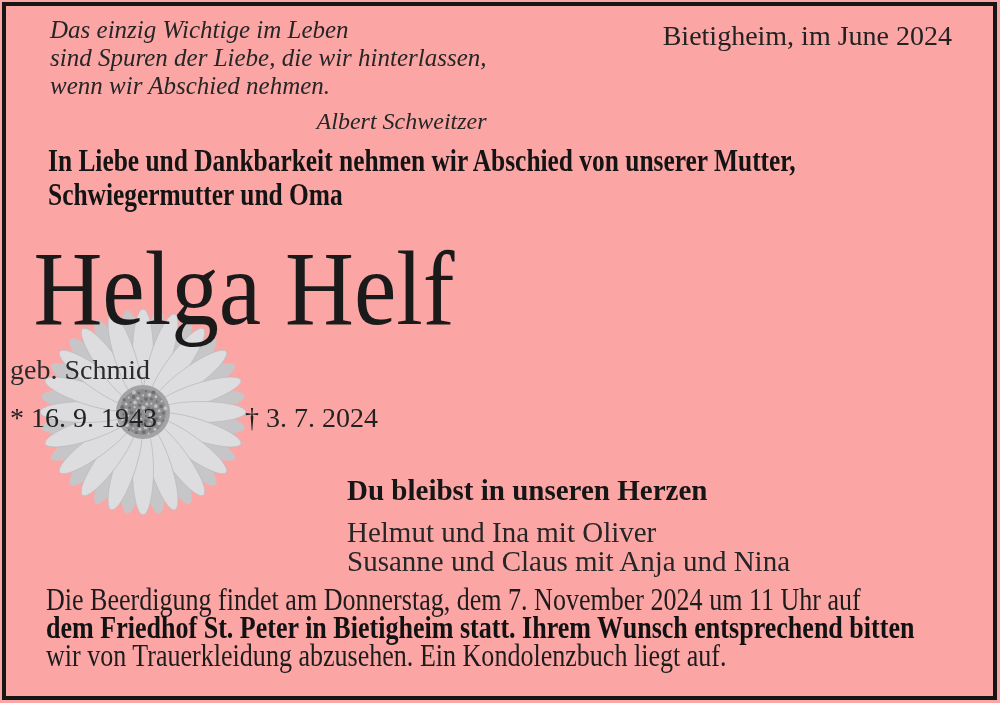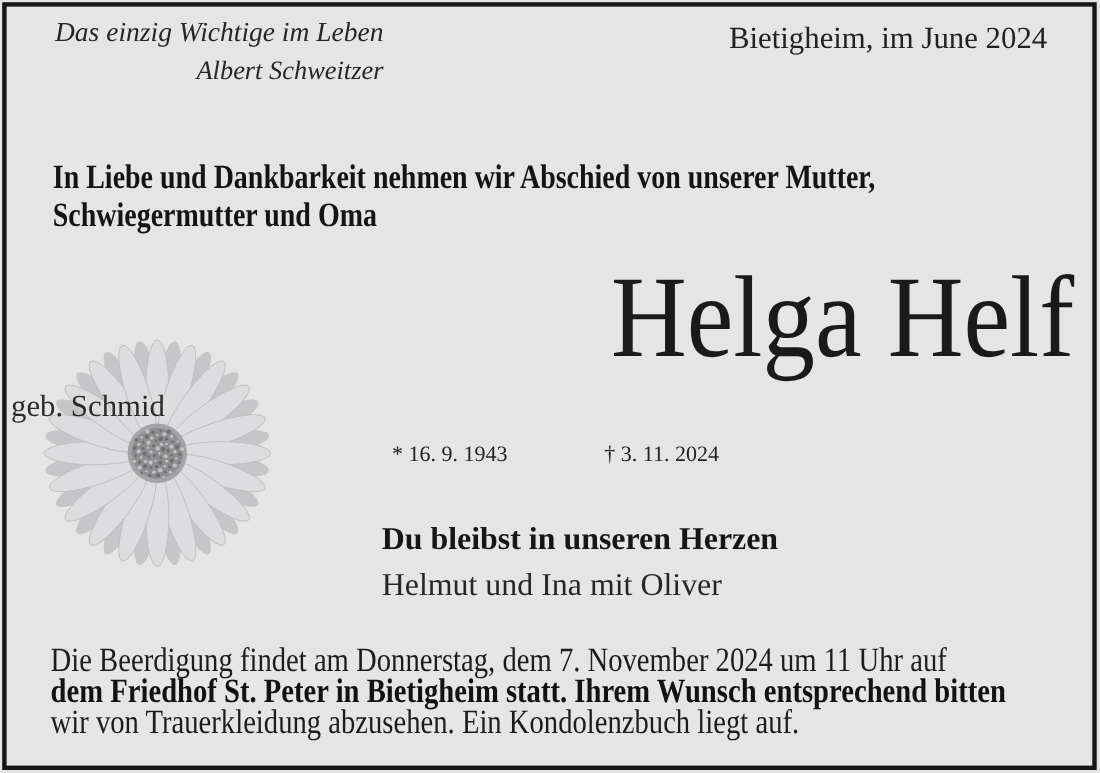--- a/index.html
+++ b/index.html
@@ -1,20 +1,20 @@
 <!DOCTYPE html>
 <html><head>
 <meta charset="utf-8">
 <style>
   html, body { margin: 0; padding: 0; background: #ffffff; }
   .page {
     position: relative;
     width: 1000px;
     height: 703px;
-    background: #e5e5e5;
+    background: #fca5a5;
     font-family: "Liberation Serif", "DejaVu Serif", serif;
     color: #1f1f1f;
     overflow: hidden;
   }
   .frame {
     position: absolute;
     left: 2px; top: 2px; right: 3px; bottom: 3px;
     border: 4px solid #161616;
     pointer-events: none;
   }
@@ -42,41 +42,41 @@
     left: 48px; top: 144px;
     font-size: 31px;
     font-weight: bold;
     line-height: 34px;
     transform: scaleX(0.82);
     transform-origin: 0 0;
     color: #141414;
   }
   .name-wrap {
     left: 10px; right: 0; top: 236px;
-    text-align: right;
+    text-align: left;
   }
   .name {
     display: inline-block;
     font-size: 106px;
     line-height: 1.0;
     transform: scaleX(0.9);
     transform-origin: center top;
     color: #1a1a1a;
   }
   .maiden {
     left: 10px; right: 0; top: 354px;
     font-size: 28px;
     color: #2a2a2a;
   }
   .dates {
     left: 10px; right: 0; top: 402px;
     display: flex;
-    justify-content: center;
+    justify-content: flex-start;
     gap: 88px;
-    font-size: 20px;
+    font-size: 28px;
     color: #222222;
   }
   .farewell {
     left: 347px; top: 474px;
     font-size: 29px;
     font-weight: bold;
     color: #161616;
   }
   .mourners {
     left: 347px; top: 518px;
@@ -100,20 +100,22 @@
   }
 </style>
 </head>
 <body>
 
 <div class="page">
   <div class="frame"></div>
 
   <div class="abs quote">
     <div>Das einzig Wichtige im Leben</div>
+    <div>sind Spuren der Liebe, die wir hinterlassen,</div>
+    <div>wenn wir Abschied nehmen.</div>
     <div class="quote-attr">Albert Schweitzer</div>
   </div>
 
   <div class="abs dateline">Bietigheim, im June 2024</div>
 
   <div class="abs intro">
     <div>In Liebe und Dankbarkeit nehmen wir Abschied von unserer Mutter,</div>
     <div>Schwiegermutter und Oma</div>
   </div>
 
@@ -241,27 +243,28 @@
   </svg>
 
   <div class="abs name-wrap">
     <span class="name">Helga Helf</span>
   </div>
 
   <div class="abs maiden">geb. Schmid</div>
 
   <div class="abs dates">
     <span>* 16. 9. 1943</span>
-    <span>† 3. 11. 2024</span>
+    <span>† 3. 7. 2024</span>
   </div>
 
   <div class="abs farewell">Du bleibst in unseren Herzen</div>
 
   <div class="abs mourners">
     <div>Helmut und Ina mit Oliver</div>
+    <div>Susanne und Claus mit Anja und Nina</div>
   </div>
 
   <div class="abs funeral">
     <div>Die Beerdigung findet am Donnerstag, dem 7. November 2024 um 11 Uhr auf</div>
     <div class="bold-line">dem Friedhof St. Peter in Bietigheim statt. Ihrem Wunsch entsprechend bitten</div>
     <div>wir von Trauerkleidung abzusehen. Ein Kondolenzbuch liegt auf.</div>
   </div>
 </div>
 
 </body></html>

